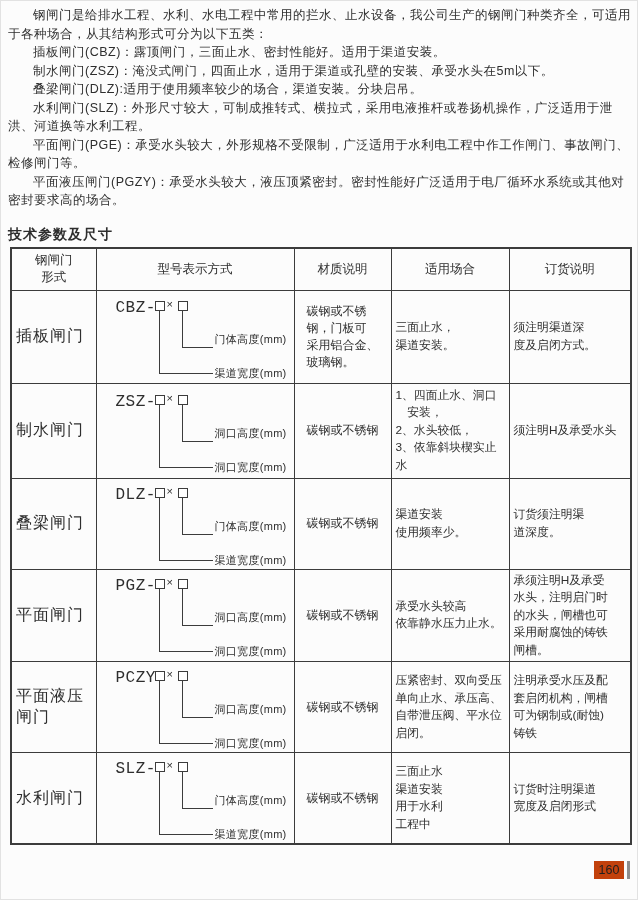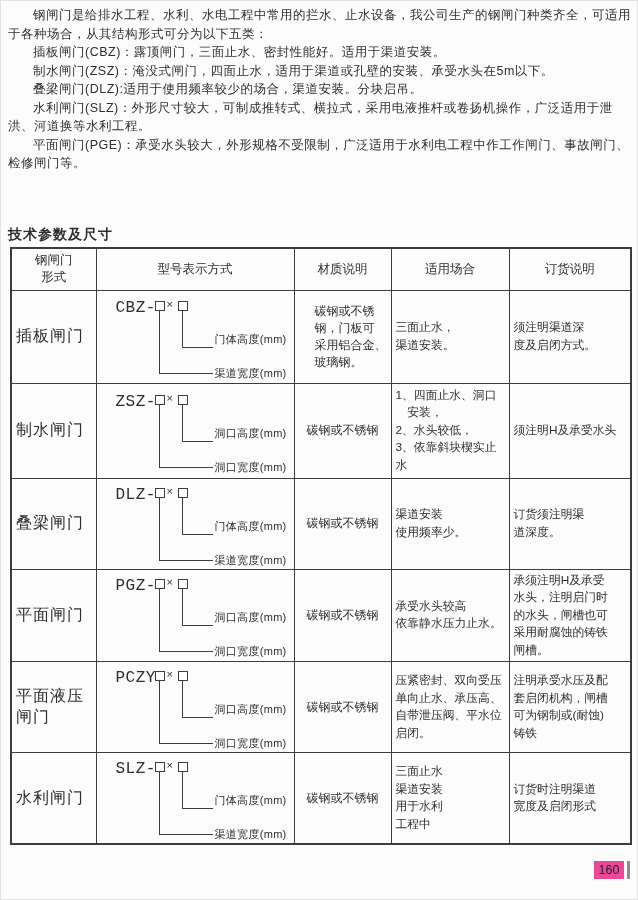--- a/index.html
+++ b/index.html
@@ -35,21 +35,21 @@
     font-size:12px;
   }
   table.specs td,table.specs th{
     border:1px solid #3c3c3c;vertical-align:middle;
     padding:2px 4px;font-weight:normal;
   }
   table.specs{border:2px solid #3c3c3c;}
   th.h{white-space:pre-line;text-align:center;font-size:12.5px;line-height:17px;}
   td.type-cell{text-align:left;letter-spacing:1px;font-size:16px;padding:2px 1px;}
   td.material-cell{text-align:center;white-space:pre-line;line-height:17px;}
-  td.material-cell.ta-left{text-align:left;padding-left:20px;}
+  td.material-cell.ta-left{text-align:left;padding-left:12px;}
   td.app-cell,td.order-cell{
     text-align:left;white-space:pre-line;line-height:17.5px;
     padding-left:9px;padding-right:4px;font-size:11.8px;
   }
   
   td.model-cell{padding:0;}
   .diagram{position:relative;width:100%;height:100%;min-height:86px;}
   .d-prefix{
     position:absolute;left:15px;top:5px;width:44px;
     font-size:16px;letter-spacing:.5px;font-family:"Liberation Mono","DejaVu Sans Mono",monospace;
@@ -59,39 +59,40 @@
   .times{position:absolute;left:66px;top:4px;font-size:11px;}
   .conn{position:absolute;border-left:1px solid #3c3c3c;border-bottom:1px solid #3c3c3c;}
   .conn-top{left:81px;top:17px;width:30px;height:36px;}
   .conn-bottom{left:58px;top:17px;width:53px;height:62px;}
   .d-label{position:absolute;left:114px;font-size:11px;white-space:nowrap;letter-spacing:.3px;}
   .d-label-top{top:38px;}
   .d-label-bottom{top:72px;}
   
   .pagenum{
     position:absolute;left:594px;top:861px;width:30px;height:18px;
-    background:#ec4899;color:#1f1f1f;font-size:12.5px;
+    background:#c2410c;color:#1f1f1f;font-size:12.5px;
     display:flex;align-items:center;justify-content:center;
   }
   .pagenum-bar{
     position:absolute;left:627px;top:861px;width:3px;height:18px;background:#8d8d8d;
   }
 </style>
 </head>
 <body>
 
 <div class="page">
 
   <div class="top">
     <p class="intro">钢闸门是给排水工程、水利、水电工程中常用的拦水、止水设备，我公司生产的钢闸门种类齐全，可适用于各种场合，从其结构形式可分为以下五类：</p>
     <p class="bullet">插板闸门(CBZ)：露顶闸门，三面止水、密封性能好。适用于渠道安装。</p>
     <p class="bullet">制水闸门(ZSZ)：淹没式闸门，四面止水，适用于渠道或孔壁的安装、承受水头在5m以下。</p>
     <p class="bullet">叠梁闸门(DLZ):适用于使用频率较少的场合，渠道安装。分块启吊。</p>
     <p class="bullet">水利闸门(SLZ)：外形尺寸较大，可制成推转式、横拉式，采用电液推杆或卷扬机操作，广泛适用于泄洪、河道换等水利工程。</p>
     <p class="bullet">平面闸门(PGE)：承受水头较大，外形规格不受限制，广泛适用于水利电工程中作工作闸门、事故闸门、检修闸门等。</p>
+    <p class="bullet">平面液压闸门(PGZY)：承受水头较大，液压顶紧密封。密封性能好广泛适用于电厂循环水系统或其他对密封要求高的场合。</p>
   </div>
 
   <h2 class="table-title">技术参数及尺寸</h2>
 
   <table class="specs">
     <colgroup>
       <col style="width:85px">
         <col style="width:198px">
         <col style="width:97px">
         <col style="width:118px">

